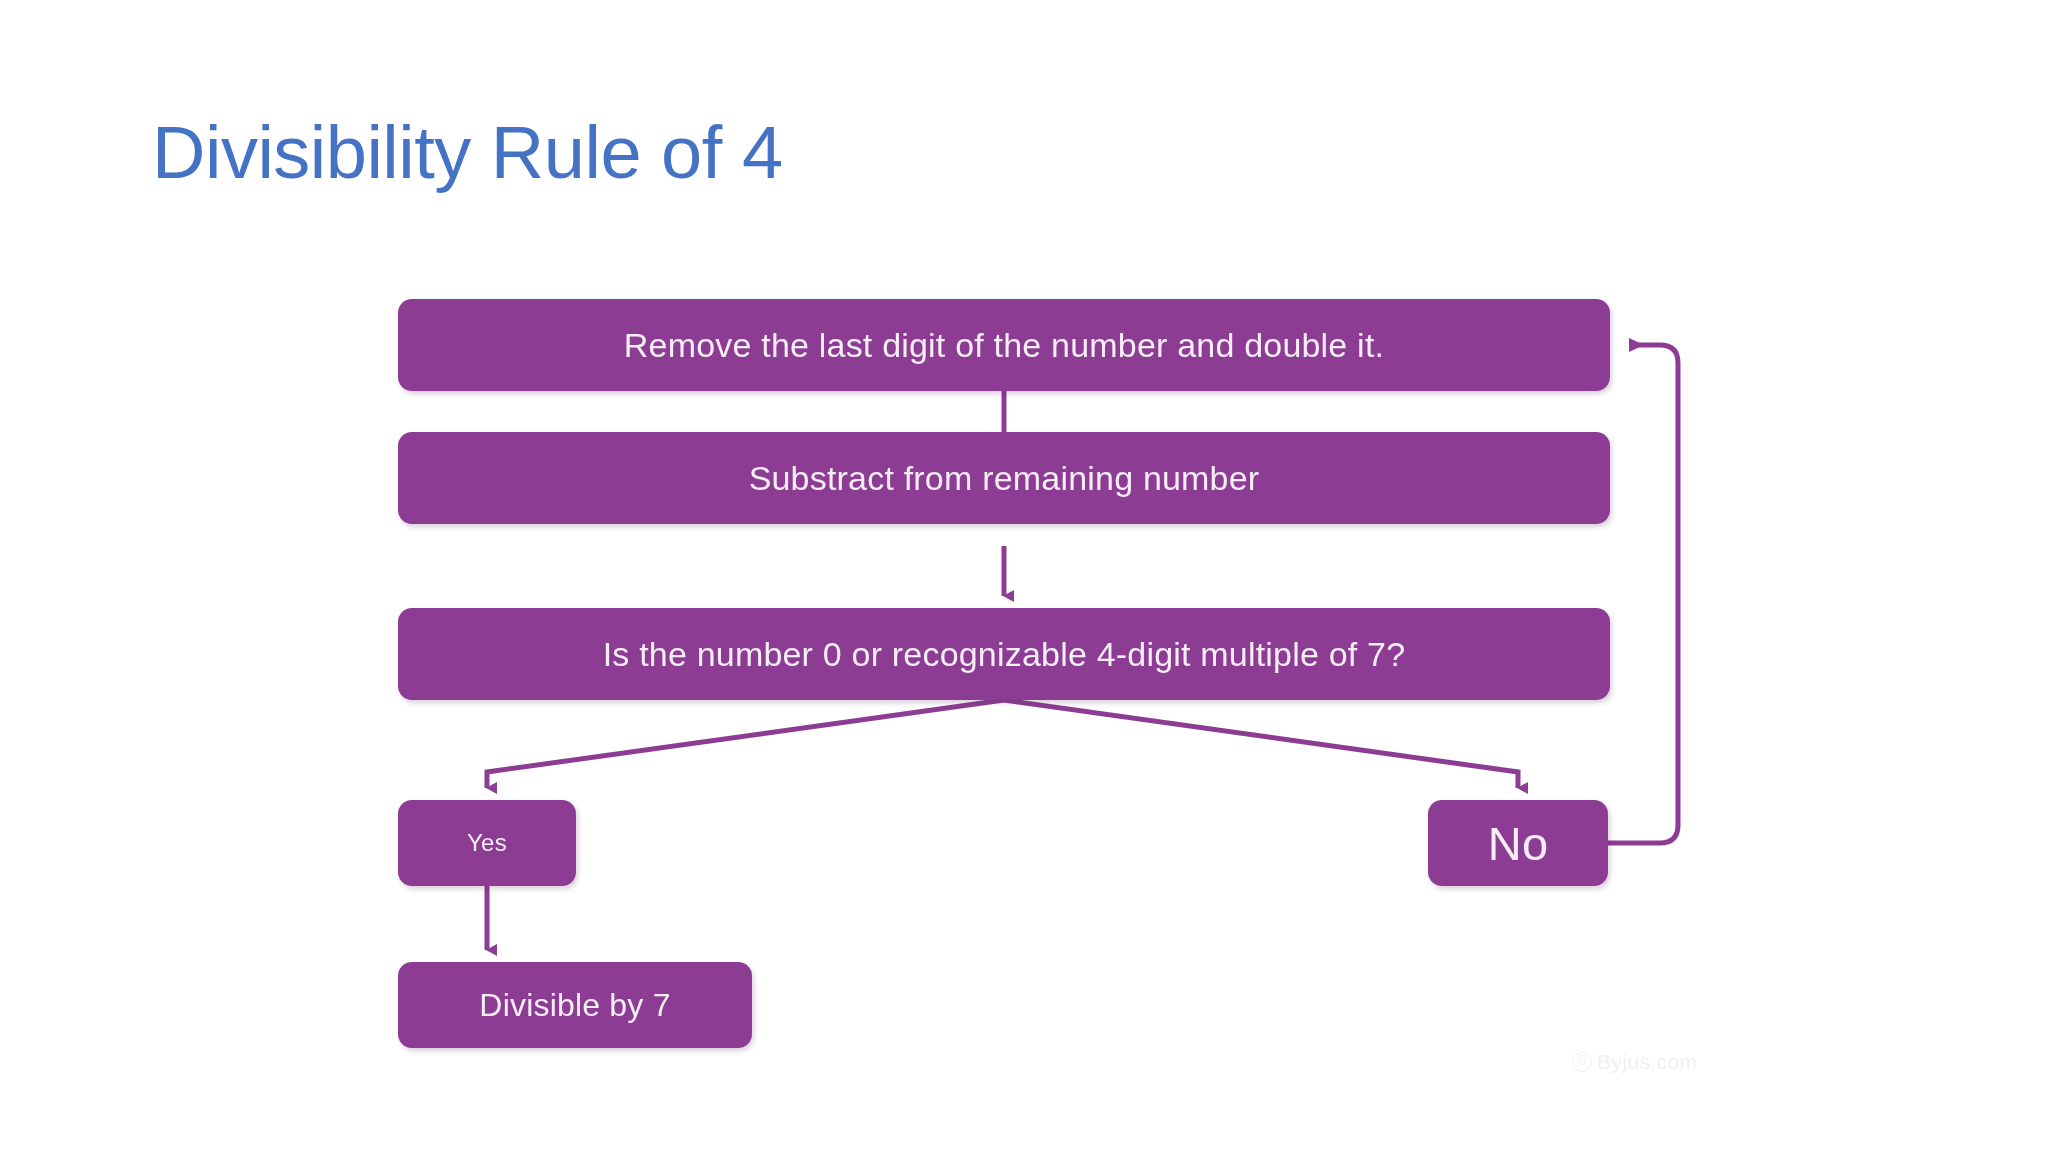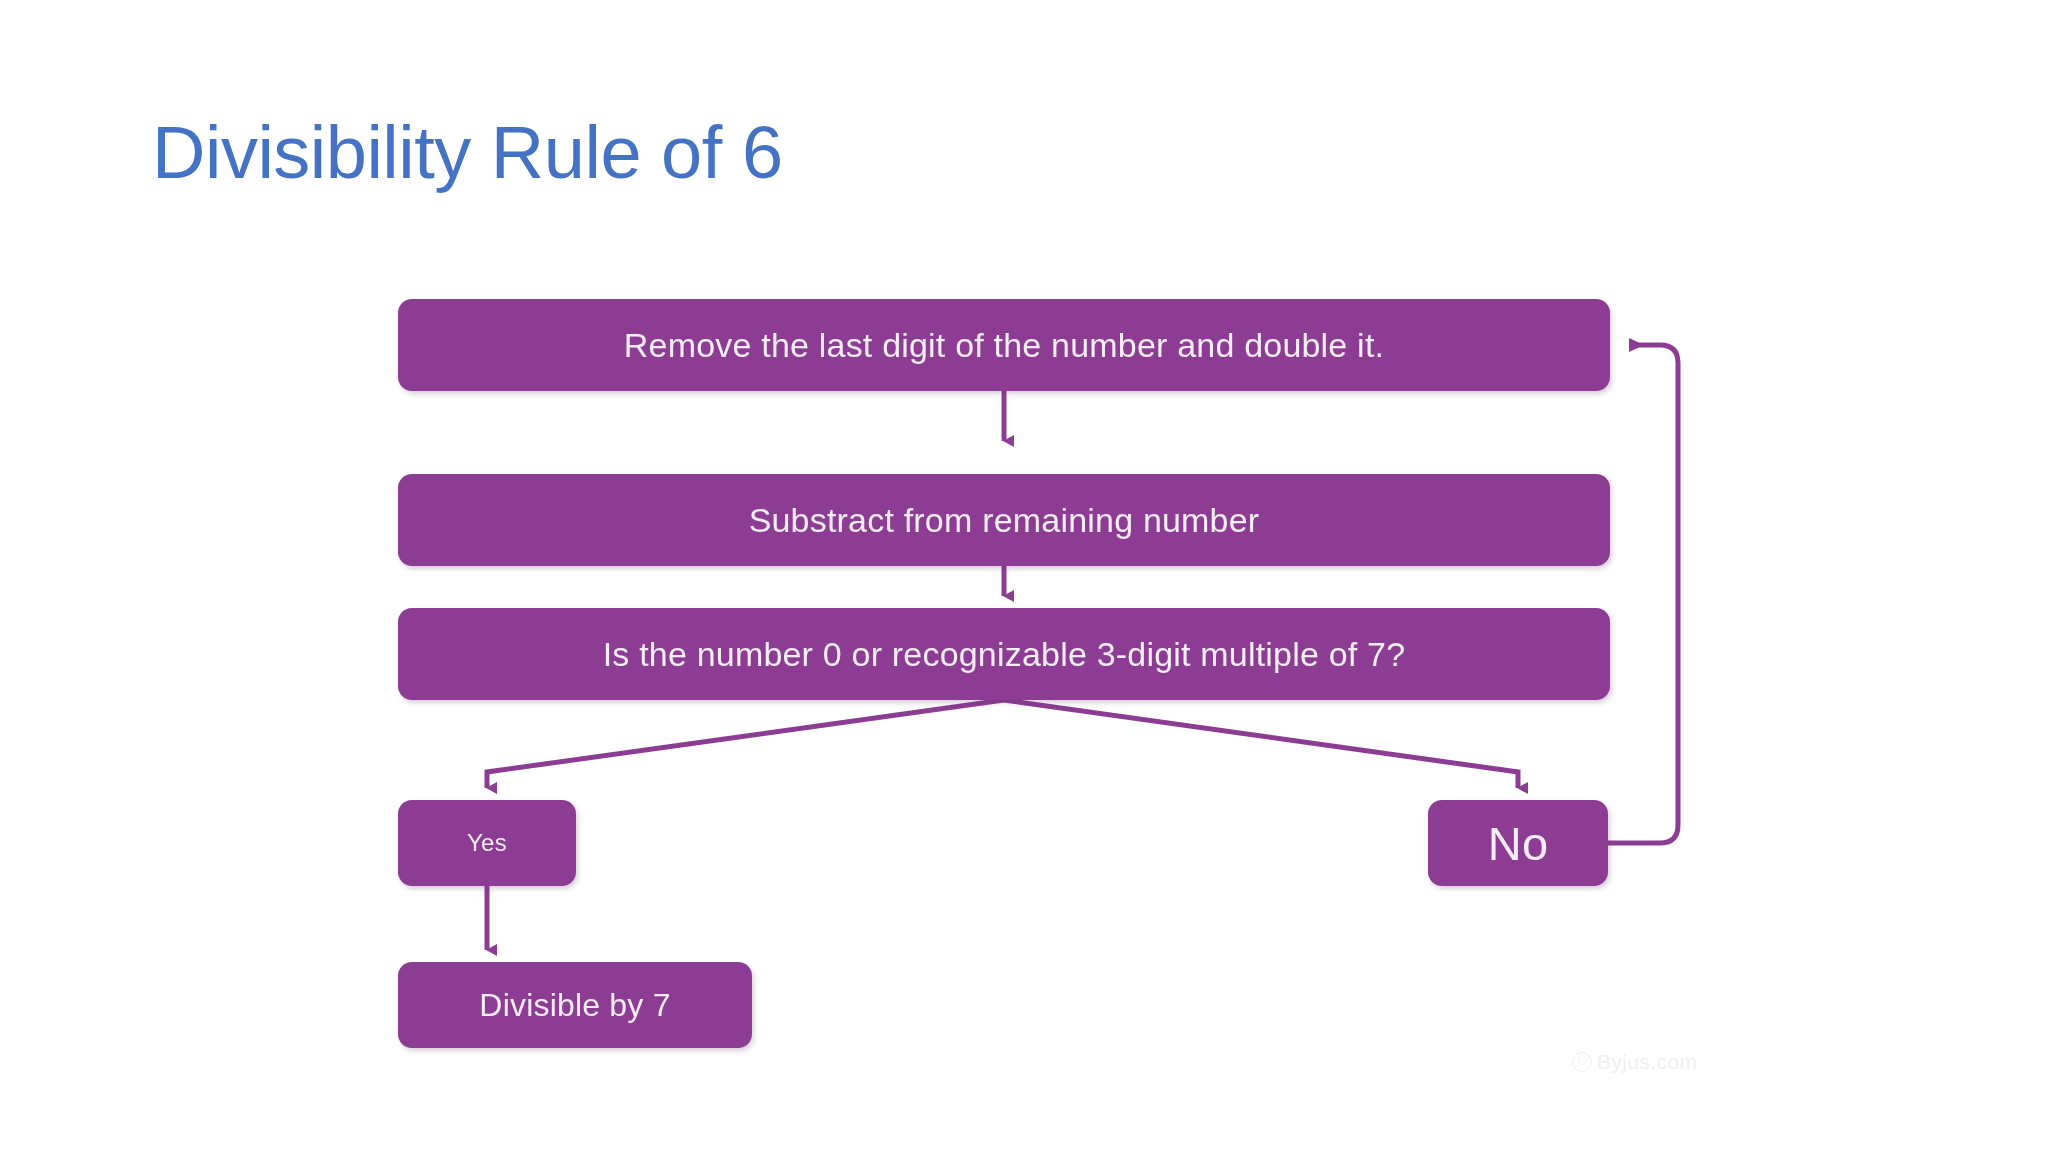--- a/index.html
+++ b/index.html
@@ -67,21 +67,21 @@
     font-weight: 400;
     letter-spacing: 0.2px;
     box-shadow: 2px 3px 5px rgba(90,40,95,0.22);
     text-align: center;
     padding: 0 18px;
   }
 
   .node-wide { left: 398px; width: 1212px; height: 92px; }
 
   #node-remove    { top: 299px; }
-  #node-subtract  { top: 474px; }
+  #node-subtract  { top: 432px; }
   #node-question  { top: 608px; }
 
   #node-yes {
     left: 398px;
     top: 800px;
     width: 178px;
     height: 86px;
     font-size: 24px;
   }
 
@@ -123,21 +123,21 @@
     font-size: 12px;
     line-height: 16px;
     text-align: center;
   }
 </style>
 </head>
 <body>
 
 <div class="slide">
 
-  <div class="slide-title">Divisibility Rule of 6</div>
+  <div class="slide-title">Divisibility Rule of 4</div>
 
   <div class="flowchart">
 
     <svg class="fc-svg" viewBox="0 0 2048 1152" aria-hidden="true">
       <defs>
         <marker id="arrow-down" markerWidth="14" markerHeight="14" refX="7" refY="11" orient="auto" markerUnits="userSpaceOnUse">
           <path d="M1,1 L13,1 L7,12 Z" fill="#8C3C92"></path>
         </marker>
         <marker id="arrow-left" markerWidth="18" markerHeight="16" refX="16" refY="8" orient="auto" markerUnits="userSpaceOnUse">
           <path d="M17,1 L17,15 L2,8 Z" fill="#8C3C92"></path>
@@ -154,21 +154,21 @@
 
       <line x1="487" y1="886" x2="487" y2="950" stroke="#8C3C92" stroke-width="5" marker-end="url(#arrow-down)"></line>
 
       <path d="M1608,843 L1660,843 Q1678,843 1678,825 L1678,363 Q1678,345 1660,345 L1630,345" fill="none" stroke="#8C3C92" stroke-width="5" stroke-linecap="butt" marker-end="url(#arrow-left)"></path>
     </svg>
 
     <div class="node node-wide" id="node-remove">Remove the last digit of the number and double it.</div>
 
     <div class="node node-wide" id="node-subtract">Substract from remaining number</div>
 
-    <div class="node node-wide" id="node-question">Is the number 0 or recognizable 3-digit multiple of 7?</div>
+    <div class="node node-wide" id="node-question">Is the number 0 or recognizable 4-digit multiple of 7?</div>
 
     <div class="node" id="node-yes">Yes</div>
 
     <div class="node" id="node-no">No</div>
 
     <div class="node" id="node-divisible">Divisible by 7</div>
 
   </div>
 
   <div class="watermark">

